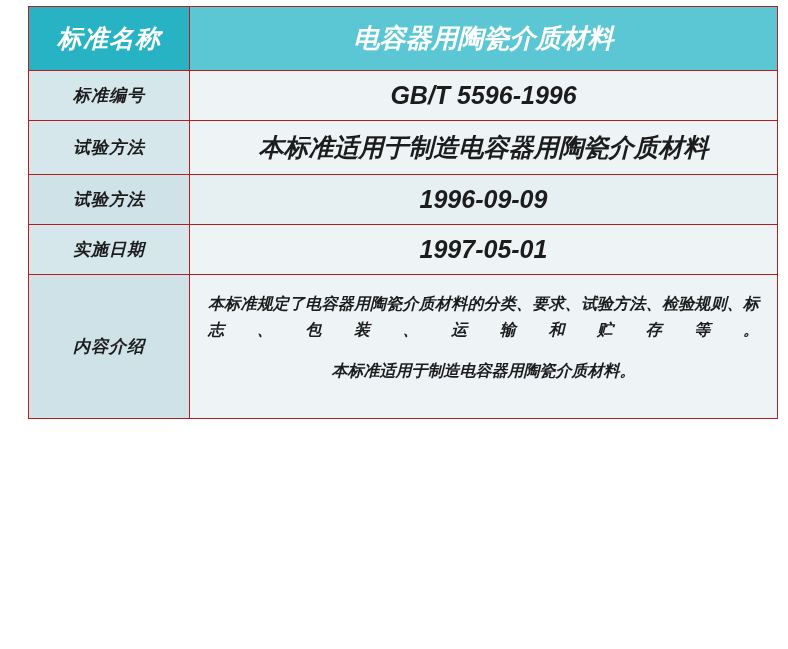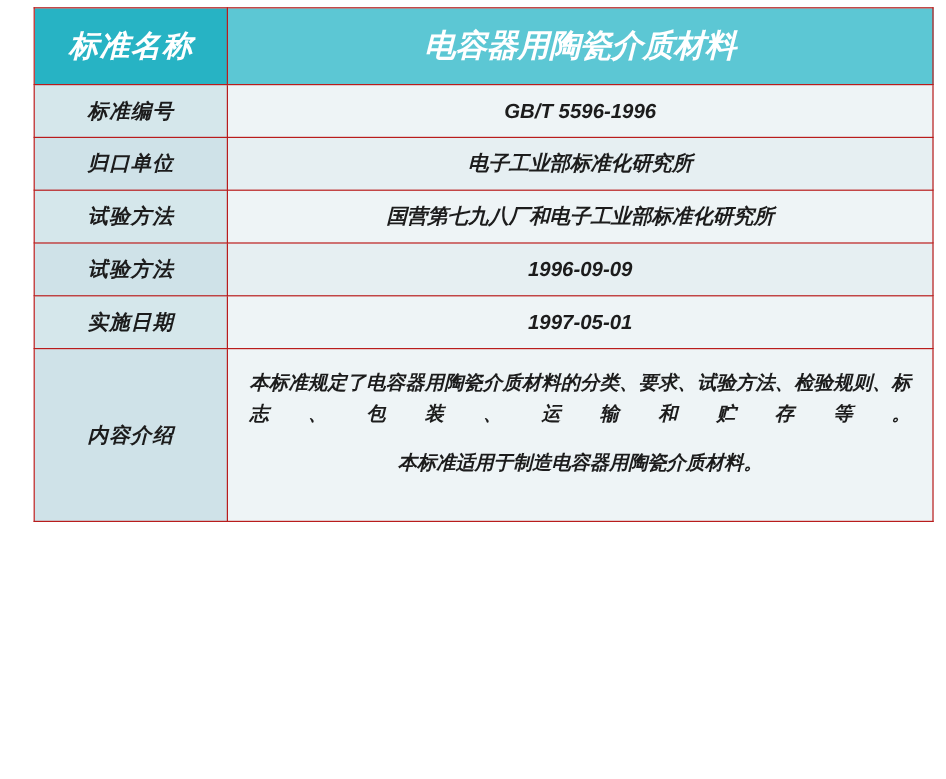--- a/index.html
+++ b/index.html
@@ -37,21 +37,21 @@
     font-weight: bold;
     font-size: 17px;
     text-align: center;
     padding: 10px 4px;
     letter-spacing: 1px;
   }
   .value-cell {
     background: #eef4f6;
     color: #1c1c1c;
     font-weight: bold;
-    font-size: 17px;
+    font-size: 25px;
     text-align: center;
     padding: 10px 8px;
   }
   
   tr.header-row .label-cell {
     background: #27b3c4;
     color: #ffffff;
     font-size: 25px;
     padding: 14px 4px;
   }
@@ -97,27 +97,23 @@
   <table class="std-table">
     <tbody>
       <tr class="header-row">
         <td class="label-cell">标准名称</td>
         <td class="value-cell">电容器用陶瓷介质材料</td>
       </tr>
       <tr class="row-main">
         <td class="label-cell">标准编号</td>
         <td class="value-cell">GB/T 5596-1996</td>
       </tr>
-      <tr class="row-alt">
-        <td class="label-cell">归口单位</td>
-        <td class="value-cell">电子工业部标准化研究所</td>
-      </tr>
       <tr class="row-main">
         <td class="label-cell">试验方法</td>
-        <td class="value-cell">国营第七九八厂和电子工业部标准化研究所</td>
+        <td class="value-cell">本标准适用于制造电容器用陶瓷介质材料</td>
       </tr>
       <tr class="row-alt">
         <td class="label-cell">试验方法</td>
         <td class="value-cell">1996-09-09</td>
       </tr>
       <tr class="row-main">
         <td class="label-cell">实施日期</td>
         <td class="value-cell">1997-05-01</td>
       </tr>
       <tr class="row-alt">

